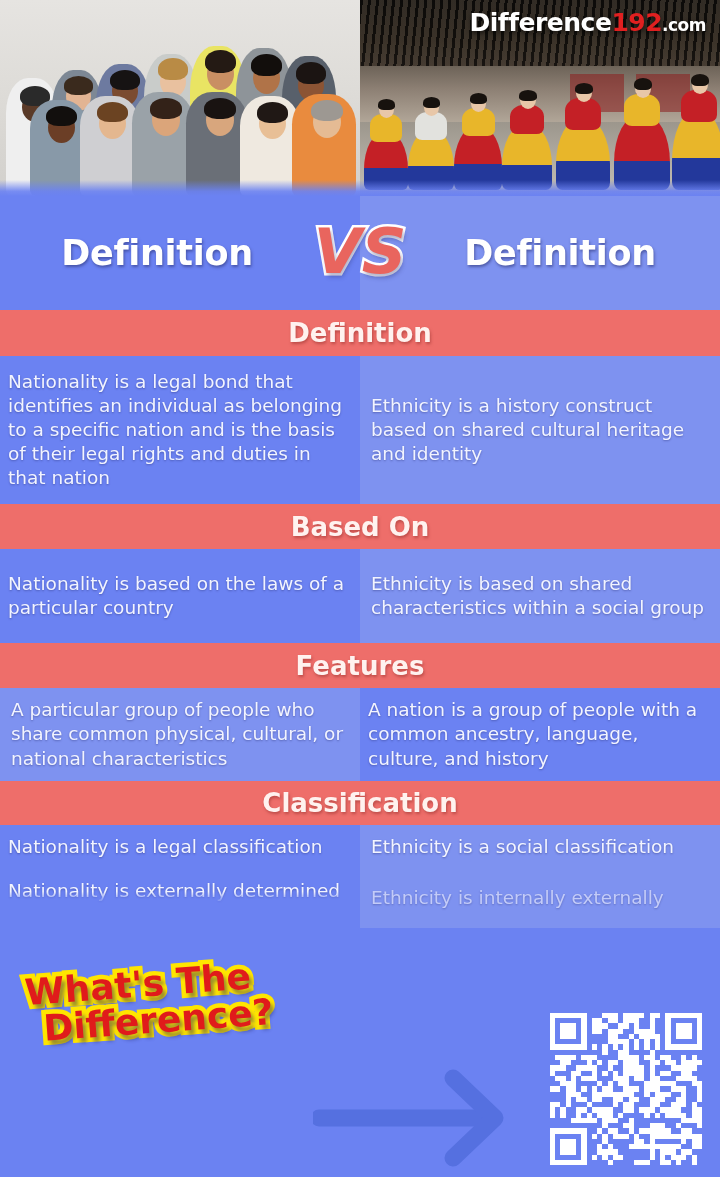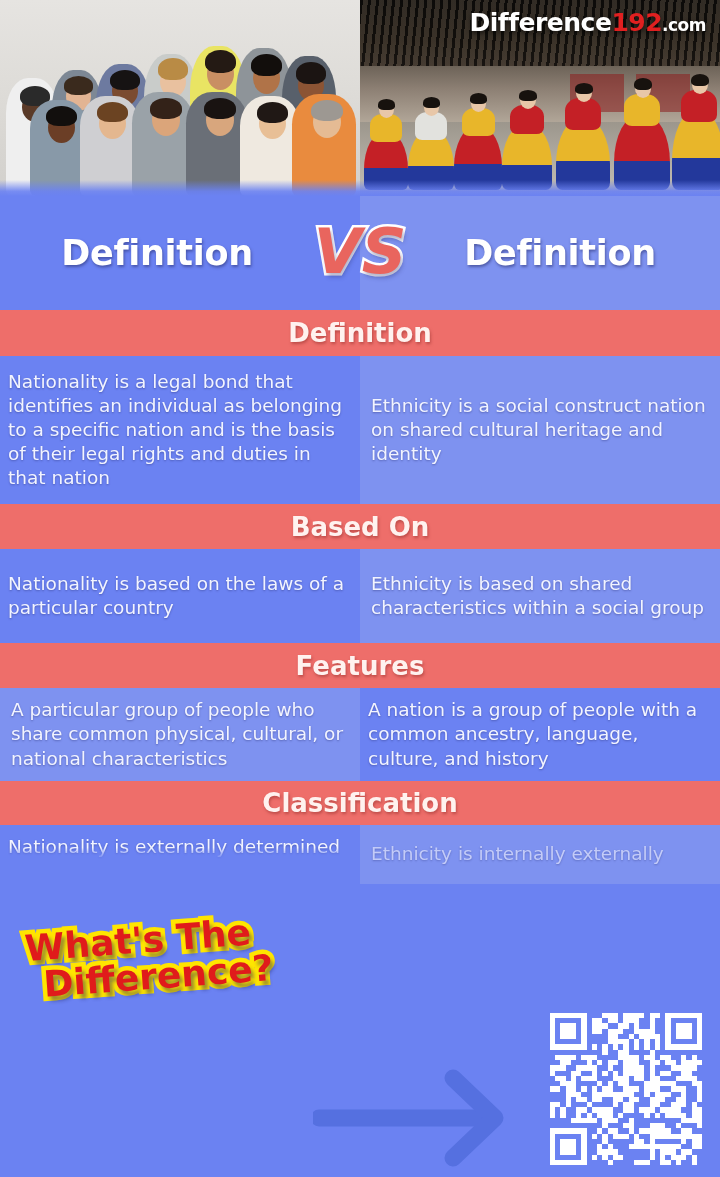--- a/index.html
+++ b/index.html
@@ -232,21 +232,21 @@
   </div>
 
   <div class="sec-head" style="height:46px;">
     <span>Definition</span>
   </div>
   <div class="sec-body" style="height:148px;">
     <div class="cell l">
       <p>Nationality is a legal bond that identifies an individual as belonging to a specific nation and is the basis of their legal rights and duties in that nation</p>
     </div>
     <div class="cell r">
-      <p>Ethnicity is a social construct nation on shared cultural heritage and identity</p>
+      <p>Ethnicity is a history construct based on shared cultural heritage and identity</p>
     </div>
   </div>
 
   <div class="sec-head" style="height:45px;">
     <span>Based On</span>
   </div>
   <div class="sec-body" style="height:94px;">
     <div class="cell l">
       <p>Nationality is based on the laws of a particular country</p>
     </div>
@@ -262,20 +262,28 @@
     <div class="cell r">
       <p>A particular group of people who share common physical, cultural, or national characteristics</p>
     </div>
     <div class="cell l">
       <p>A nation is a group of people with a common ancestry, language, culture, and history</p>
     </div>
   </div>
 
   <div class="sec-head" style="height:44px;">
     <span>Classification</span>
+  </div>
+  <div class="sec-body" style="height:44px;">
+    <div class="cell l">
+      <p>Nationality is a legal classification</p>
+    </div>
+    <div class="cell r">
+      <p>Ethnicity is a social classification</p>
+    </div>
   </div>
 
   <div class="sec-body row-faded" style="height:59px;">
     <div class="cell l">
       <p>Nationality is externally determined</p>
     </div>
     <div class="cell r">
       <p>Ethnicity is internally externally</p>
     </div>
   </div>

